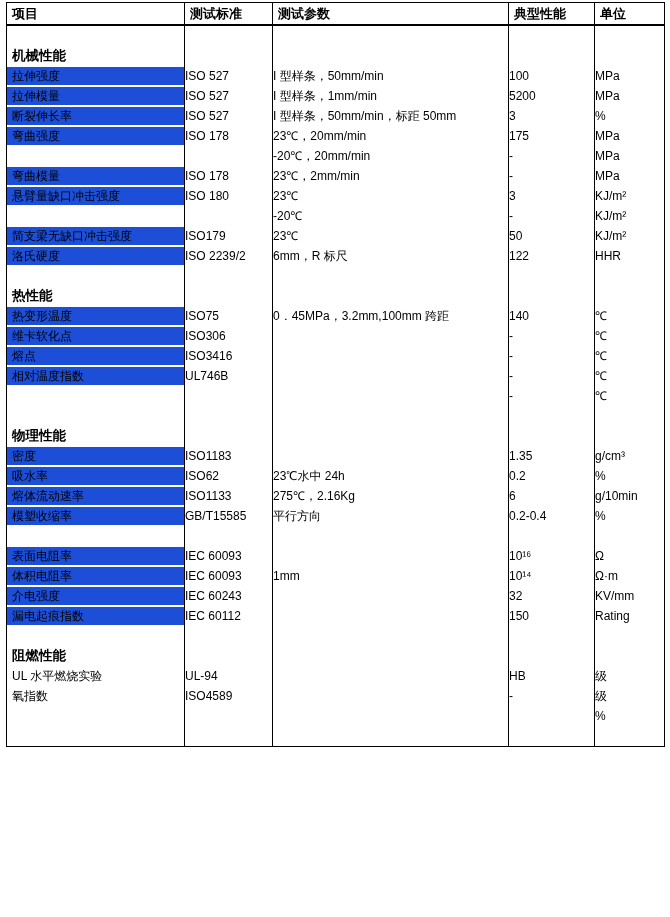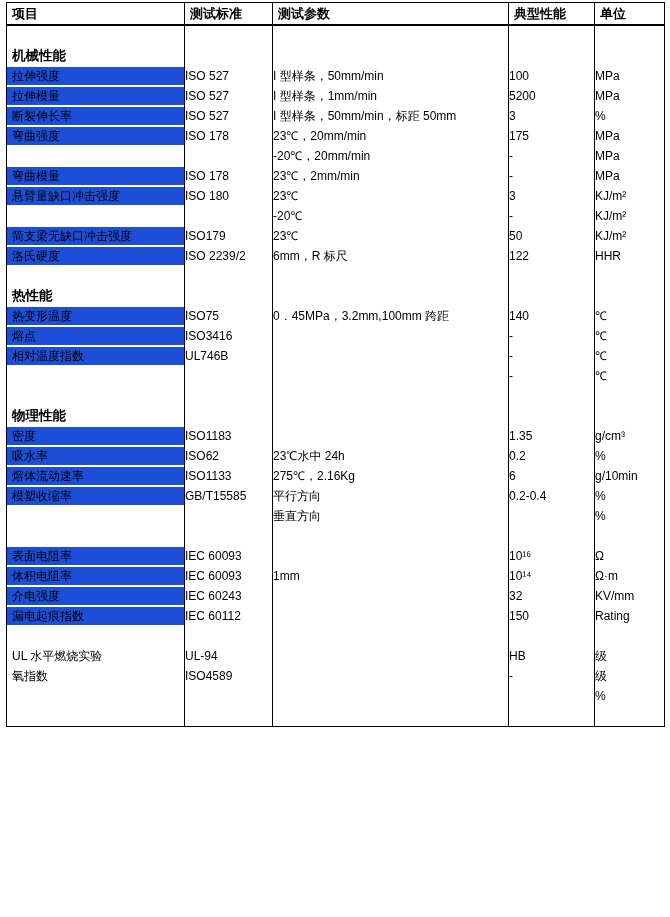--- a/index.html
+++ b/index.html
@@ -233,20 +233,29 @@
           <td class="item-td">
             <div class="itemcell shade">热变形温度</div>
           </td>
           <td class="plain">ISO75</td>
           <td class="plain">0．45MPa，3.2mm,100mm 跨距</td>
           <td class="plain">140</td>
           <td class="plain">℃</td>
         </tr>
         <tr>
           <td class="item-td">
+            <div class="itemcell shade">维卡软化点</div>
+          </td>
+          <td class="plain">ISO306</td>
+          <td class="plain"></td>
+          <td class="plain">-</td>
+          <td class="plain">℃</td>
+        </tr>
+        <tr>
+          <td class="item-td">
             <div class="itemcell shade">熔点</div>
           </td>
           <td class="plain">ISO3416</td>
           <td class="plain"></td>
           <td class="plain">-</td>
           <td class="plain">℃</td>
         </tr>
         <tr>
           <td class="item-td">
             <div class="itemcell shade">相对温度指数</div>
@@ -310,29 +319,20 @@
         </tr>
         <tr>
           <td class="item-td">
             <div class="itemcell shade">模塑收缩率</div>
           </td>
           <td class="plain">GB/T15585</td>
           <td class="plain">平行方向</td>
           <td class="plain">0.2-0.4</td>
           <td class="plain">%</td>
         </tr>
-        <tr>
-          <td class="item-td">
-            <div class="itemcell">&nbsp;</div>
-          </td>
-          <td class="plain"></td>
-          <td class="plain">垂直方向</td>
-          <td class="plain"></td>
-          <td class="plain">%</td>
-        </tr>
         <tr class="spacer-sm">
           <td></td>
           <td></td>
           <td></td>
           <td></td>
           <td></td>
         </tr>
         <tr>
           <td class="item-td">
             <div class="itemcell shade">表面电阻率</div>
@@ -368,20 +368,29 @@
           <td class="plain"></td>
           <td class="plain">150</td>
           <td class="plain">Rating</td>
         </tr>
         <tr class="spacer-sm">
           <td></td>
           <td></td>
           <td></td>
           <td></td>
           <td></td>
+        </tr>
+        <tr class="sect">
+          <td class="item-td">
+            <div class="cell">阻燃性能</div>
+          </td>
+          <td class="plain"></td>
+          <td class="plain"></td>
+          <td class="plain"></td>
+          <td class="plain"></td>
         </tr>
         <tr>
           <td class="item-td">
             <div class="itemcell">UL 水平燃烧实验</div>
           </td>
           <td class="plain">UL-94</td>
           <td class="plain"></td>
           <td class="plain">HB</td>
           <td class="plain">级</td>
         </tr>

